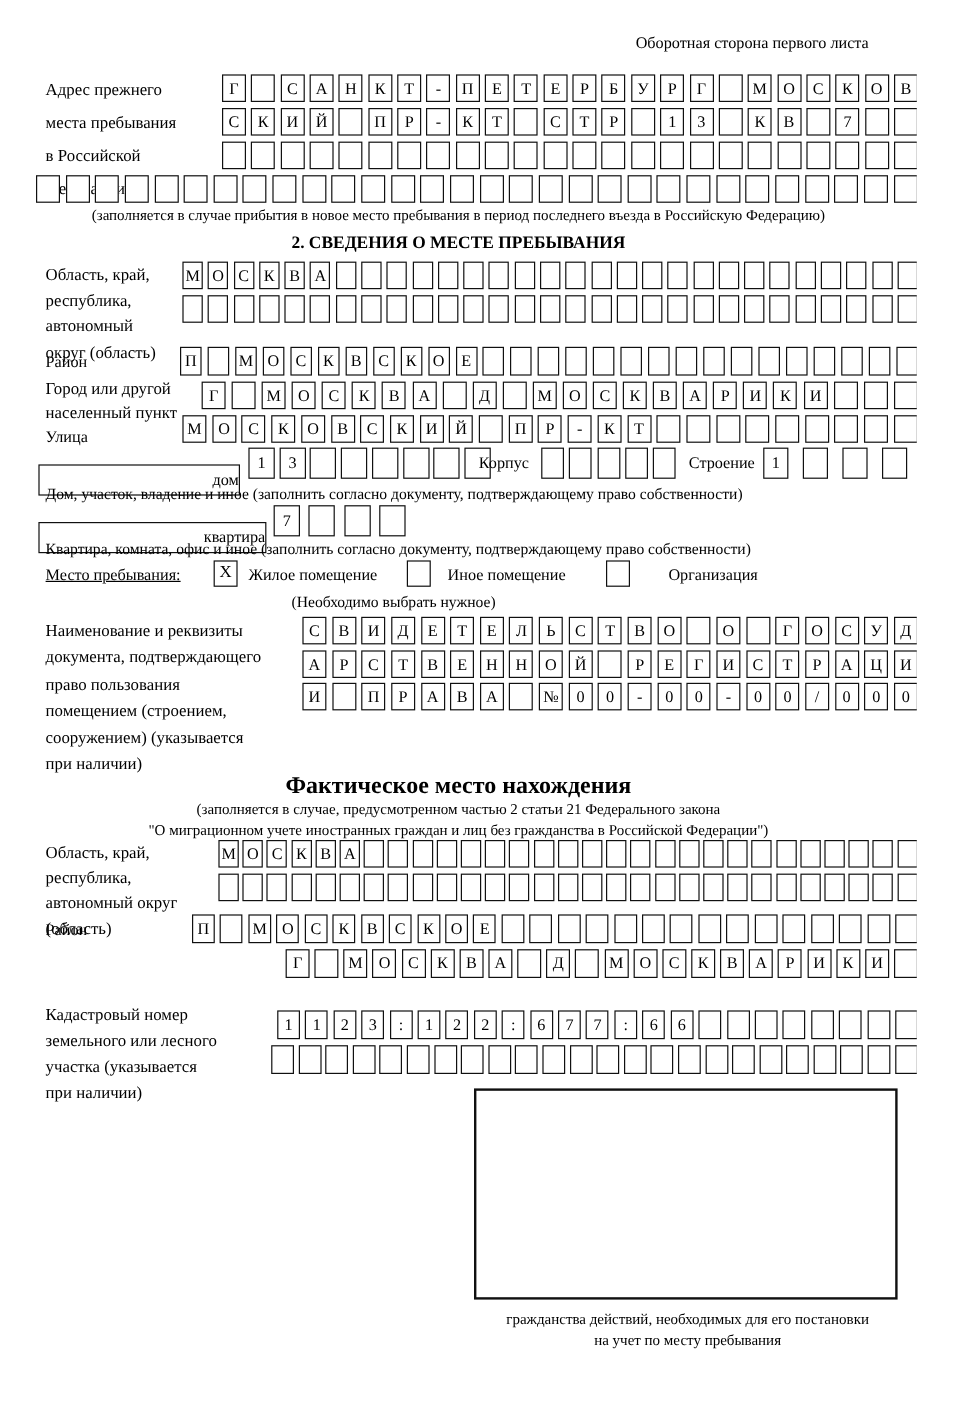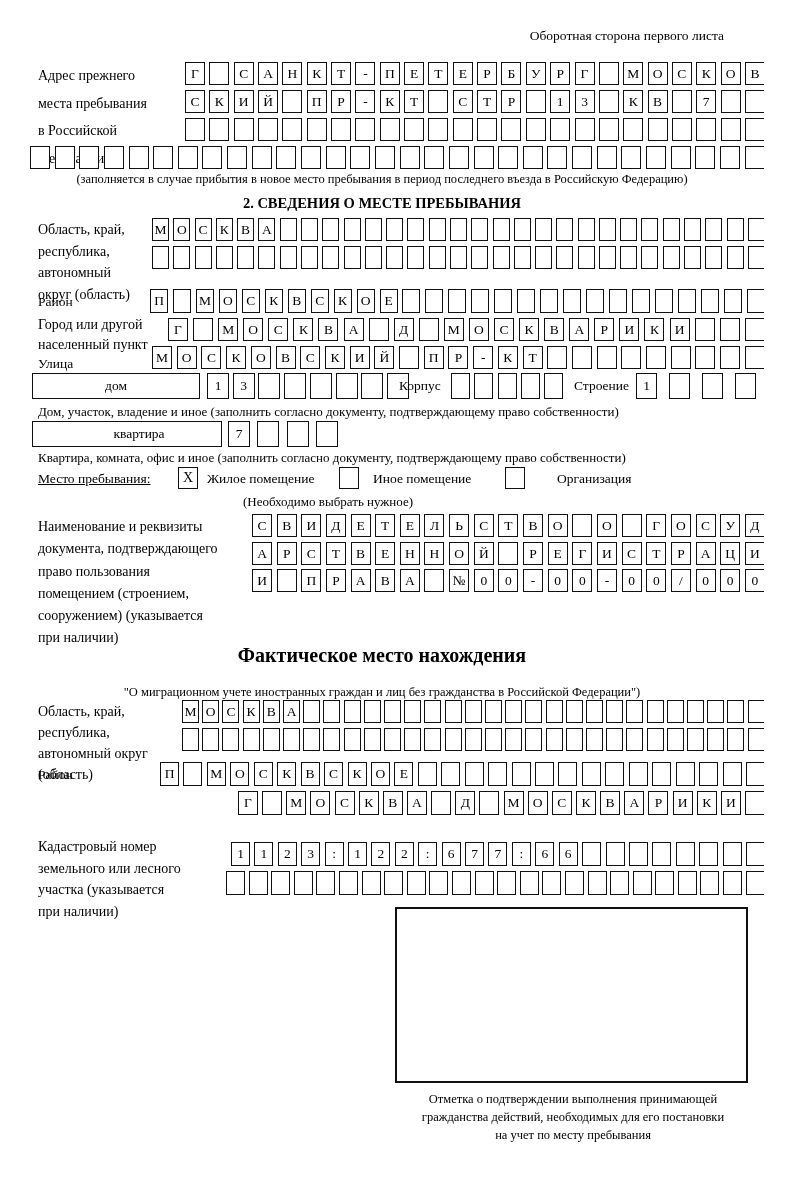--- a/index.html
+++ b/index.html
@@ -13,21 +13,21 @@
   .lbl { position:absolute; font-size:14px; }
   .cells { position:absolute; display:flex; justify-content:space-between; }
   .cell {
     flex:0 0 var(--cw); width:var(--cw); height:var(--ch);
     border:1.5px solid #101010; box-sizing:border-box; background:#fff;
     display:flex; align-items:center; justify-content:center;
     font-size:13.5px; line-height:1;
   }
   .wbox {
     position:absolute; border:1.5px solid #101010; box-sizing:border-box;
-    display:flex; align-items:center; justify-content:center; font-size:13.5px; background:#fff;
+    display:flex; align-items:center; justify-content:flex-end; font-size:13.5px; background:#fff;margin-top:14px;
   }
   .cbox {
     position:absolute; width:20px; height:22px; border:1.5px solid #101010; box-sizing:border-box;
     display:flex; align-items:center; justify-content:center; font-size:14px; background:#fff;
   }
   .stamp { position:absolute; border:2px solid #101010; box-sizing:border-box; background:#fff; }
   .caption { position:absolute; text-align:center; font-size:12.5px; line-height:18px; }
 </style>
 </head>
 <body>
@@ -444,20 +444,21 @@
       <span class="cell">-</span>
       <span class="cell">0</span>
       <span class="cell">0</span>
       <span class="cell">/</span>
       <span class="cell">0</span>
       <span class="cell">0</span>
       <span class="cell">0</span>
     </div>
 
   <div class="title-center" style="top:644px; font-size:20px;">Фактическое место нахождения</div>
+  <div class="center-line" style="top:667px;">(заполняется в случае, предусмотренном частью 2 статьи 21 Федерального закона</div>
   <div class="center-line" style="top:685px;">"О миграционном учете иностранных граждан и лиц без гражданства в Российской Федерации")</div>
 
   <div class="lbl" style="left:38px; top:701px; line-height:21px;">
     <div>Область, край,</div>
     <div>республика,</div>
     <div>автономный округ</div>
     <div>(область)</div>
   </div>
   <div class="cells" style="left:182px; top:700px; width:583px; --cw:17px; --ch:23px;">
       <span class="cell">М</span>
@@ -630,18 +631,17 @@
       <span class="cell"></span>
       <span class="cell"></span>
       <span class="cell"></span>
       <span class="cell"></span>
       <span class="cell"></span>
       <span class="cell"></span>
     </div>
 
   <div class="stamp" style="left:395px; top:907px; width:353px; height:176px;"></div>
   <div class="caption" style="left:373px; top:1090px; width:400px;">
-    <div>Отметка о подтверждении выполнения принимающей</div>
     <div>гражданства действий, необходимых для его постановки</div>
     <div>на учет по месту пребывания</div>
   </div>
 
 </div>
 
 </body></html>

